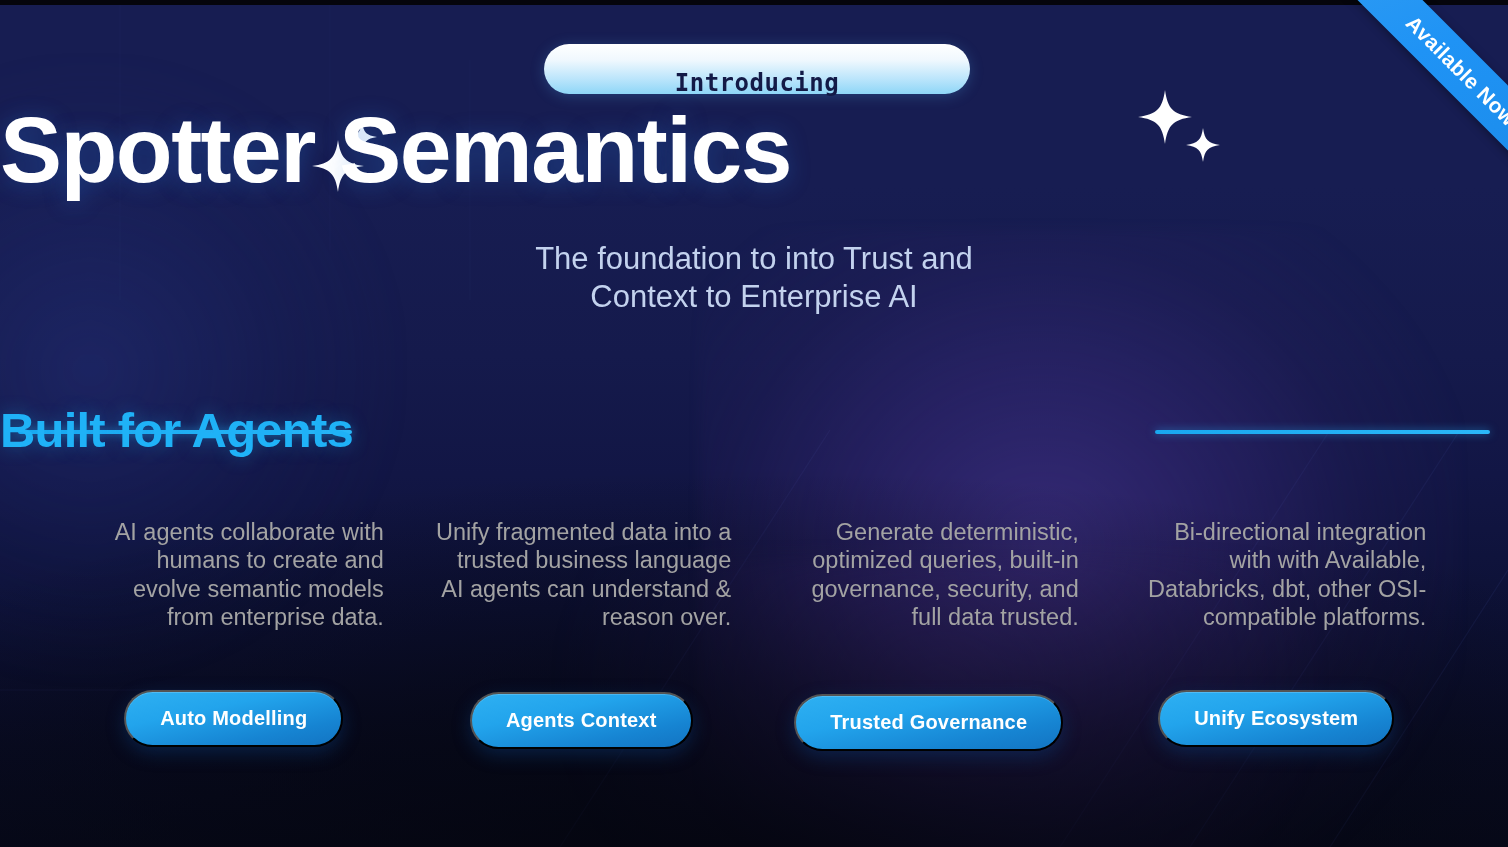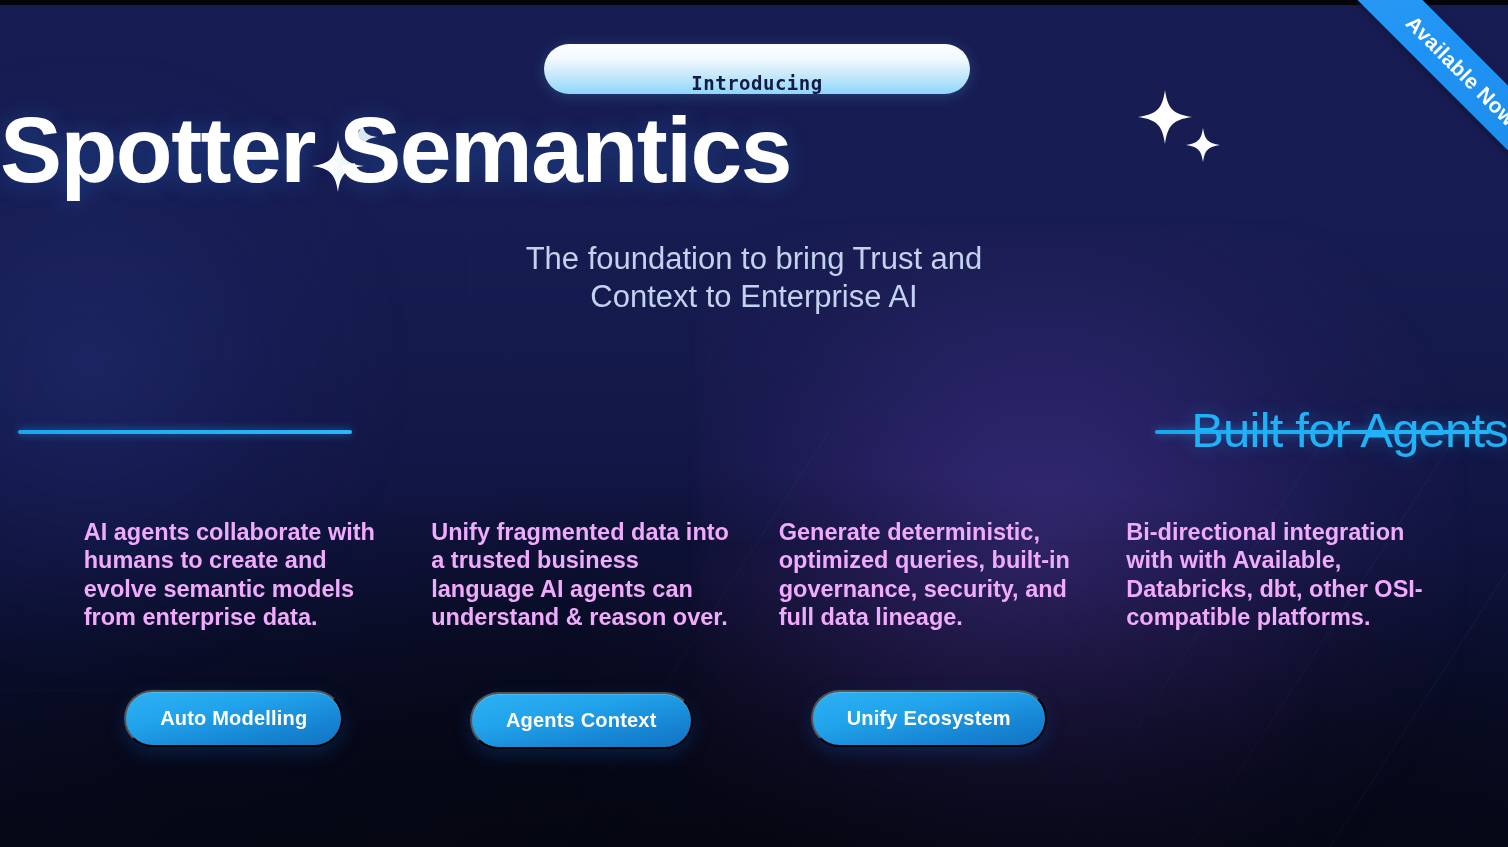--- a/index.html
+++ b/index.html
@@ -130,21 +130,21 @@
     width: 426px; height: 50px;
     border-radius: 25px;
     background: linear-gradient(180deg, #ffffff 0%, #f0f8fe 32%, #b8e4fb 72%, #8ed6f7 100%);
     display: flex;
     align-items: center;
     justify-content: center;
     box-shadow: 0 2px 14px rgba(80,170,240,0.25);
   }
   .intro-pill span {
     font-family: "DejaVu Sans Mono", monospace;
-    font-size: 19px;
+    font-size: 24px;
     font-weight: bold;
     color: #131a47;
     letter-spacing: 0.5px;
     margin-top: 28px;
   }
 
   .hero-title {
     position: absolute;
     left: 0; right: 0; top: 102px;
     color: #ffffff;
@@ -162,24 +162,24 @@
     color: #c3d2ee;
     font-size: 31px;
     line-height: 1.24;
     font-weight: 400;
   }
 
   
   .section-head {
     position: absolute;
     left: 0; right: 0; top: 402px;
-    text-align: right;
+    text-align: left;
     color: #1fb2f7;
     font-size: 49px;
-    font-weight: normal;
+    font-weight: bold;
     letter-spacing: -0.8px;
     text-shadow: 0 0 18px rgba(31,178,247,0.35);
   }
   .rule {
     position: absolute;
     top: 430px;
     height: 4px;
     border-radius: 2px;
     background: linear-gradient(90deg, #19a8f0, #2bb8f8);
     box-shadow: 0 0 8px rgba(40,170,245,0.55);
@@ -194,26 +194,26 @@
     width: 1390px;
     display: flex;
   }
   .feature {
     width: 25%;
     display: flex;
     flex-direction: column;
     align-items: center;
   }
   .feature-text {
-    color: #f0abfc;
+    color: #a3a3a3;
     font-size: 23.5px;
     line-height: 1.21;
-    text-align: left;
+    text-align: right;
     width: 300px;
-    font-weight: 700;
+    font-weight: 400;
   }
 
   .chips {
     position: absolute;
     left: 60px; top: 690px;
     width: 1390px;
     display: flex;
   }
   .chip-cell {
     width: 25%;
@@ -284,48 +284,51 @@
     <path d="M50 0 C55 35 65 45 100 50 C65 55 55 65 50 100 C45 65 35 55 0 50 C35 45 45 35 50 0 Z"></path>
   </svg>
 
   <div class="intro-pill">
     <span>Introducing</span>
   </div>
 
   <h1 class="hero-title">Spotter Semantics</h1>
 
   <div class="hero-sub">
-    <div>The foundation to bring Trust and</div>
+    <div>The foundation to into Trust and</div>
     <div>Context to Enterprise AI</div>
   </div>
 
   <div class="rule left"></div>
   <div class="rule right"></div>
   <h2 class="section-head">Built for Agents</h2>
 
   <div class="features">
     <div class="feature">
       <p class="feature-text">AI agents collaborate with humans to create and evolve semantic models from enterprise data.</p>
     </div>
     <div class="feature">
       <p class="feature-text">Unify fragmented data into a trusted business language AI agents can understand &amp; reason over.</p>
     </div>
     <div class="feature">
-      <p class="feature-text">Generate deterministic, optimized queries, built-in governance, security, and full data lineage.</p>
+      <p class="feature-text">Generate deterministic, optimized queries, built-in governance, security, and full data trusted.</p>
     </div>
     <div class="feature">
       <p class="feature-text">Bi-directional integration with with Available, Databricks, dbt, other OSI-compatible platforms.</p>
     </div>
   </div>
 
   <div class="chips">
     <div class="chip-cell c0">
       <button class="chip">Auto Modelling</button>
     </div>
     <div class="chip-cell c1">
       <button class="chip">Agents Context</button>
     </div>
+    <div class="chip-cell c3">
+      <button class="chip">Trusted Governance</button>
+    </div>
     <div class="chip-cell c0">
       <button class="chip">Unify Ecosystem</button>
     </div>
   </div>
 
 </div>
 
 </body></html>

